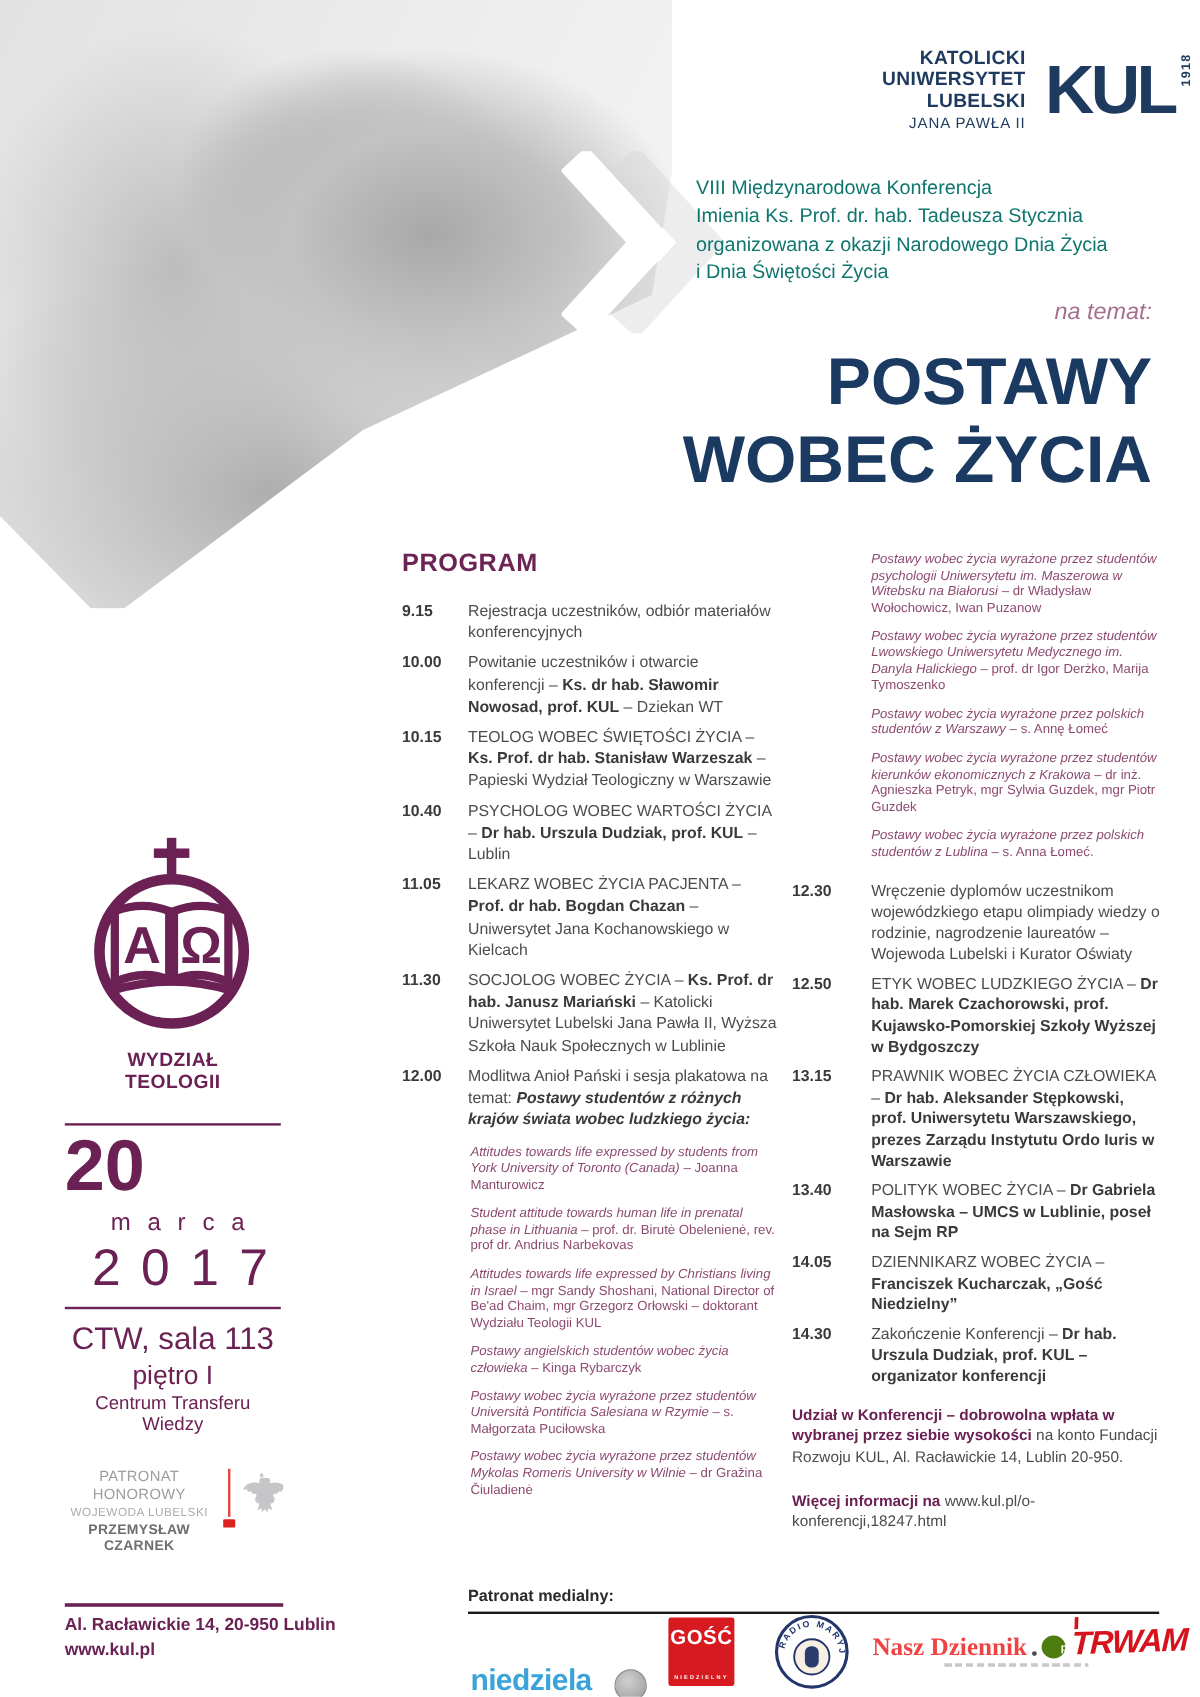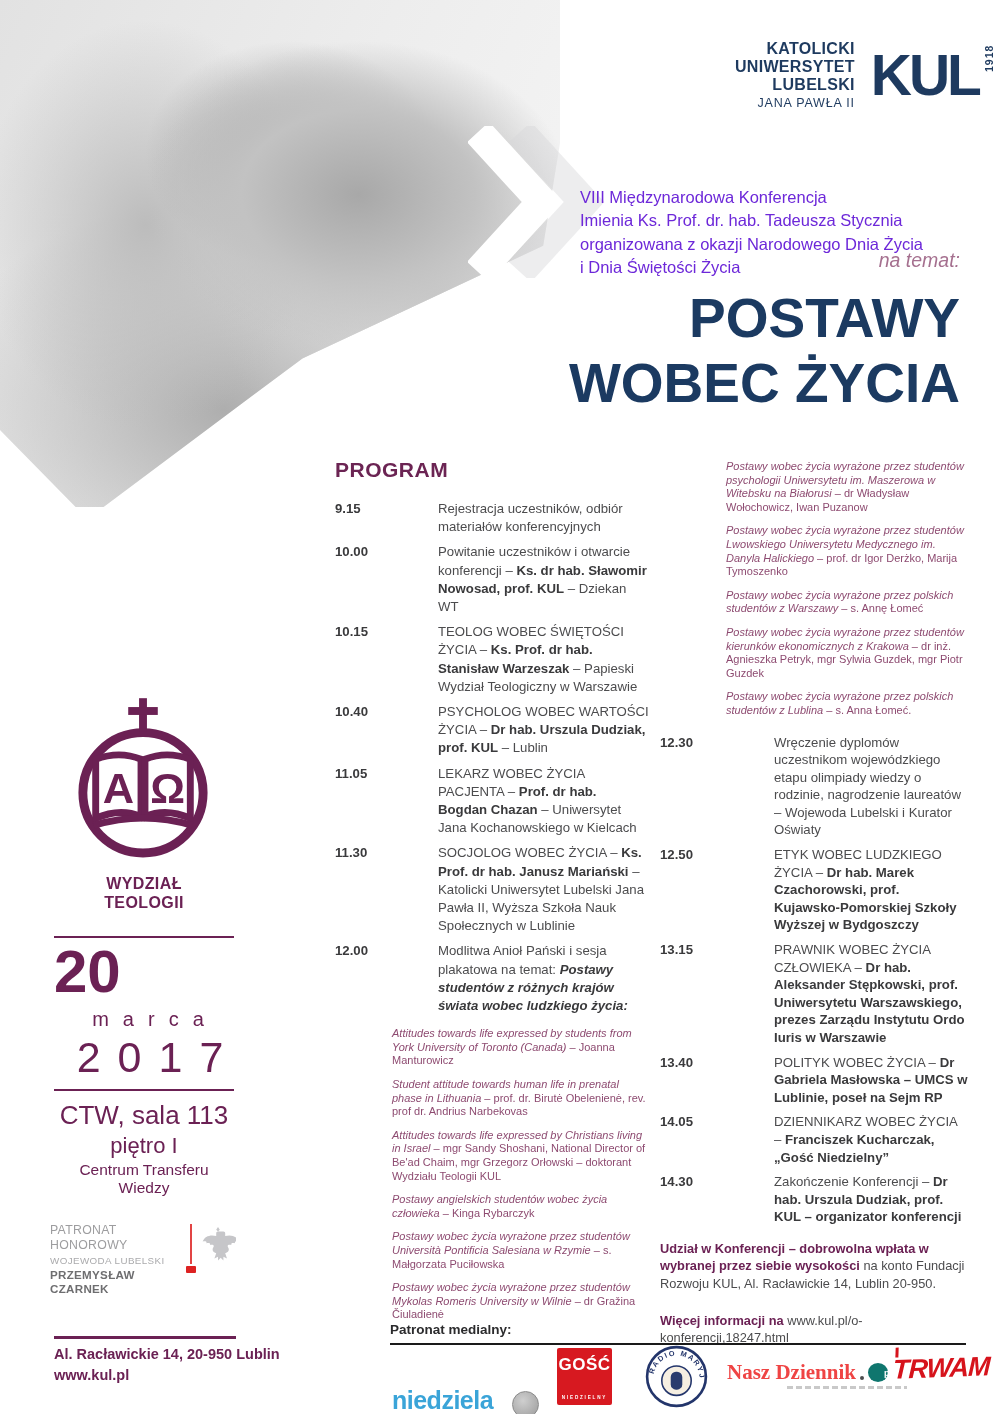--- a/index.html
+++ b/index.html
@@ -29,21 +29,21 @@
   .kul-logo { left:735px; top:36px; width:230px; height:78px; display:flex; align-items:center; }
   .kul-text { text-align:right; color:#1e3a5f; line-height:1.12; }
   .kul-text .b { font-size:16px; font-weight:800; letter-spacing:.3px; }
   .kul-text .r { font-size:12.5px; font-weight:400; letter-spacing:.8px; margin-top:2px; }
   .kul-bar { width:3px; height:62px; background:#1e3a5f; margin:0 7px 0 9px; }
   .kul-acronym { font-size:57px; font-weight:900; color:#1e3a5f; letter-spacing:-3px; line-height:.95; }
   .kul-year { writing-mode:vertical-rl; transform:rotate(180deg); font-size:10.5px; font-weight:700;
               color:#1e3a5f; letter-spacing:1px; margin-left:4px; height:60px; text-align:right; }
 
   
-  .intro { left:580px; top:146px; width:395px; color:#6d28d9; font-size:16.5px; line-height:1.42;margin-top:40px; }
+  .intro { left:580px; top:146px; width:395px; color:#0f766e; font-size:16.5px; line-height:1.42; }
   .na-temat { left:580px; top:249px; width:380px; text-align:right; color:#a5708f;
               font-style:italic; font-size:19.5px; font-weight:500; }
   .main-title { left:370px; top:286px; width:590px; text-align:right; color:#1b3a61;
                 font-size:55px; font-weight:900; line-height:1.18; letter-spacing:0; }
 
   
   .theo-logo { left:74px; top:696px; width:138px; height:168px; }
   .faculty { left:54px; top:874px; width:180px; text-align:center; color:#6b2154;
              font-size:16px; font-weight:800; line-height:1.2; letter-spacing:.4px; }
   .rule { background:#6b2154; height:2px; }
@@ -54,35 +54,35 @@
               font-size:60px; font-weight:800; line-height:1.05; }
   .date-month { left:54px; top:1008px; width:188px; text-align:center; color:#6b2154;
                 font-size:20px; letter-spacing:14px; text-indent:14px; }
   .date-year { left:54px; top:1034px; width:192px; text-align:center; color:#6b2154;
                font-size:43px; font-weight:500; letter-spacing:17px; text-indent:17px; line-height:1.1; }
   .venue-room { left:54px; top:1100px; width:180px; text-align:center; color:#6b2154;
                 font-size:26px; font-weight:500; }
   .venue-floor { left:54px; top:1133px; width:180px; text-align:center; color:#6b2154; font-size:22px; }
   .venue-name { left:54px; top:1161px; width:180px; text-align:center; color:#6b2154; font-size:15.5px; }
 
-  .patron { left:50px; top:1223px; width:132px; text-align:left; line-height:1.25; }
+  .patron { left:50px; top:1223px; width:132px; text-align:center; line-height:1.25; }
   .patron-title { font-size:12.3px; color:#9d9d9f; letter-spacing:.3px; }
   .patron-role  { font-size:9.8px;  color:#ababad; letter-spacing:.4px; margin-top:1px; }
   .patron-name  { font-size:11.6px; color:#6e6e70; font-weight:700; letter-spacing:.3px; margin-top:1px; }
   .patron-line { left:190px; top:1224px; width:2px; height:40px; background:#e24444; }
   .patron-flag { left:186px; top:1266px; width:10px; height:7px; background:#d22; border-radius:1px; }
   .eagle { left:200px; top:1222px; width:36px; height:48px; }
 
   .address-block { left:54px; top:1344px; color:#6b2154; font-size:14.5px; font-weight:700; line-height:1.45; }
 
   
   .col-left  { left:335px; top:458px; width:314px; }
   .col-right { left:660px; top:458px; width:308px; }
   .program-heading { color:#6b2453; font-size:21px; font-weight:800; letter-spacing:.5px; margin-bottom:18px; }
-  .sched { display:flex; margin-bottom:7px;gap:48px; }
+  .sched { display:flex; margin-bottom:7px; }
   .sched-time { flex:0 0 55px; font-size:13.2px; font-weight:700; color:#3a3a3c; line-height:18.2px; }
   .col-right .sched-time { flex-basis:66px; }
   .sched-text { flex:1; font-size:13.2px; line-height:18.2px; color:#4c4c4e; }
   .col-right .sched-text { line-height:17.6px; }
   .seg-b  { font-weight:700; color:#3a3a3c; }
   .seg-bi { font-weight:700; font-style:italic; color:#3a3a3c; }
   .seg-m  { font-weight:700; color:#6b2154; }
   .seg-i  { font-style:italic; }
   .posters { margin-left:57px; margin-top:12px; }
   .col-right .posters { margin-left:66px; margin-top:2px; }
@@ -101,21 +101,21 @@
                     background:radial-gradient(circle at 40% 35%, #cfcfcf, #9a9a9a); border:1px solid #8a8a8a; }
   .logo-gosc { left:557px; top:1348px; width:55px; height:57px; background:#d71920; border-radius:2px;
                display:flex; flex-direction:column; align-items:center; justify-content:space-between;
                padding:7px 2px 5px; }
   .gosc-name { color:#fff; font-size:17px; font-weight:900; letter-spacing:.5px; }
   .gosc-sub  { color:#fff; font-size:4.6px; letter-spacing:1.8px; font-weight:700; }
   .logo-radio { left:645px; top:1345px; width:63px; height:63px; }
   .logo-nd { left:727px; top:1360px; display:flex; align-items:center; gap:4px; }
   .nd-name { font-family:"Liberation Serif","DejaVu Serif",serif; font-size:21px; font-weight:700; color:#ef4444; }
   .nd-dot { width:4px; height:4px; background:#4d4d4f; border-radius:50%; margin-top:10px; }
-  .nd-pl { width:19px; height:19px; border-radius:50%; background:#0f766e; color:#fff;
+  .nd-pl { width:19px; height:19px; border-radius:50%; background:#4d7c0f; color:#fff;
            font-size:9px; font-weight:700; display:flex; align-items:center; justify-content:center;padding-left:20px; }
   .nd-sub { position:absolute; left:60px; top:26px; width:120px; height:3px;
             background:repeating-linear-gradient(90deg,#c9c9c9 0 6px, transparent 6px 9px); }
   .logo-trwam { left:893px; top:1353px; color:#d6131c; font-size:27px; font-weight:900;
                 font-style:italic; transform:skew(-4deg) rotate(-2deg); letter-spacing:-1px; }
   .trwam-cross { position:absolute; left:2px; top:-7px; width:3px; height:10px; background:#d6131c; }
 </style>
 </head>
 <body>
 

